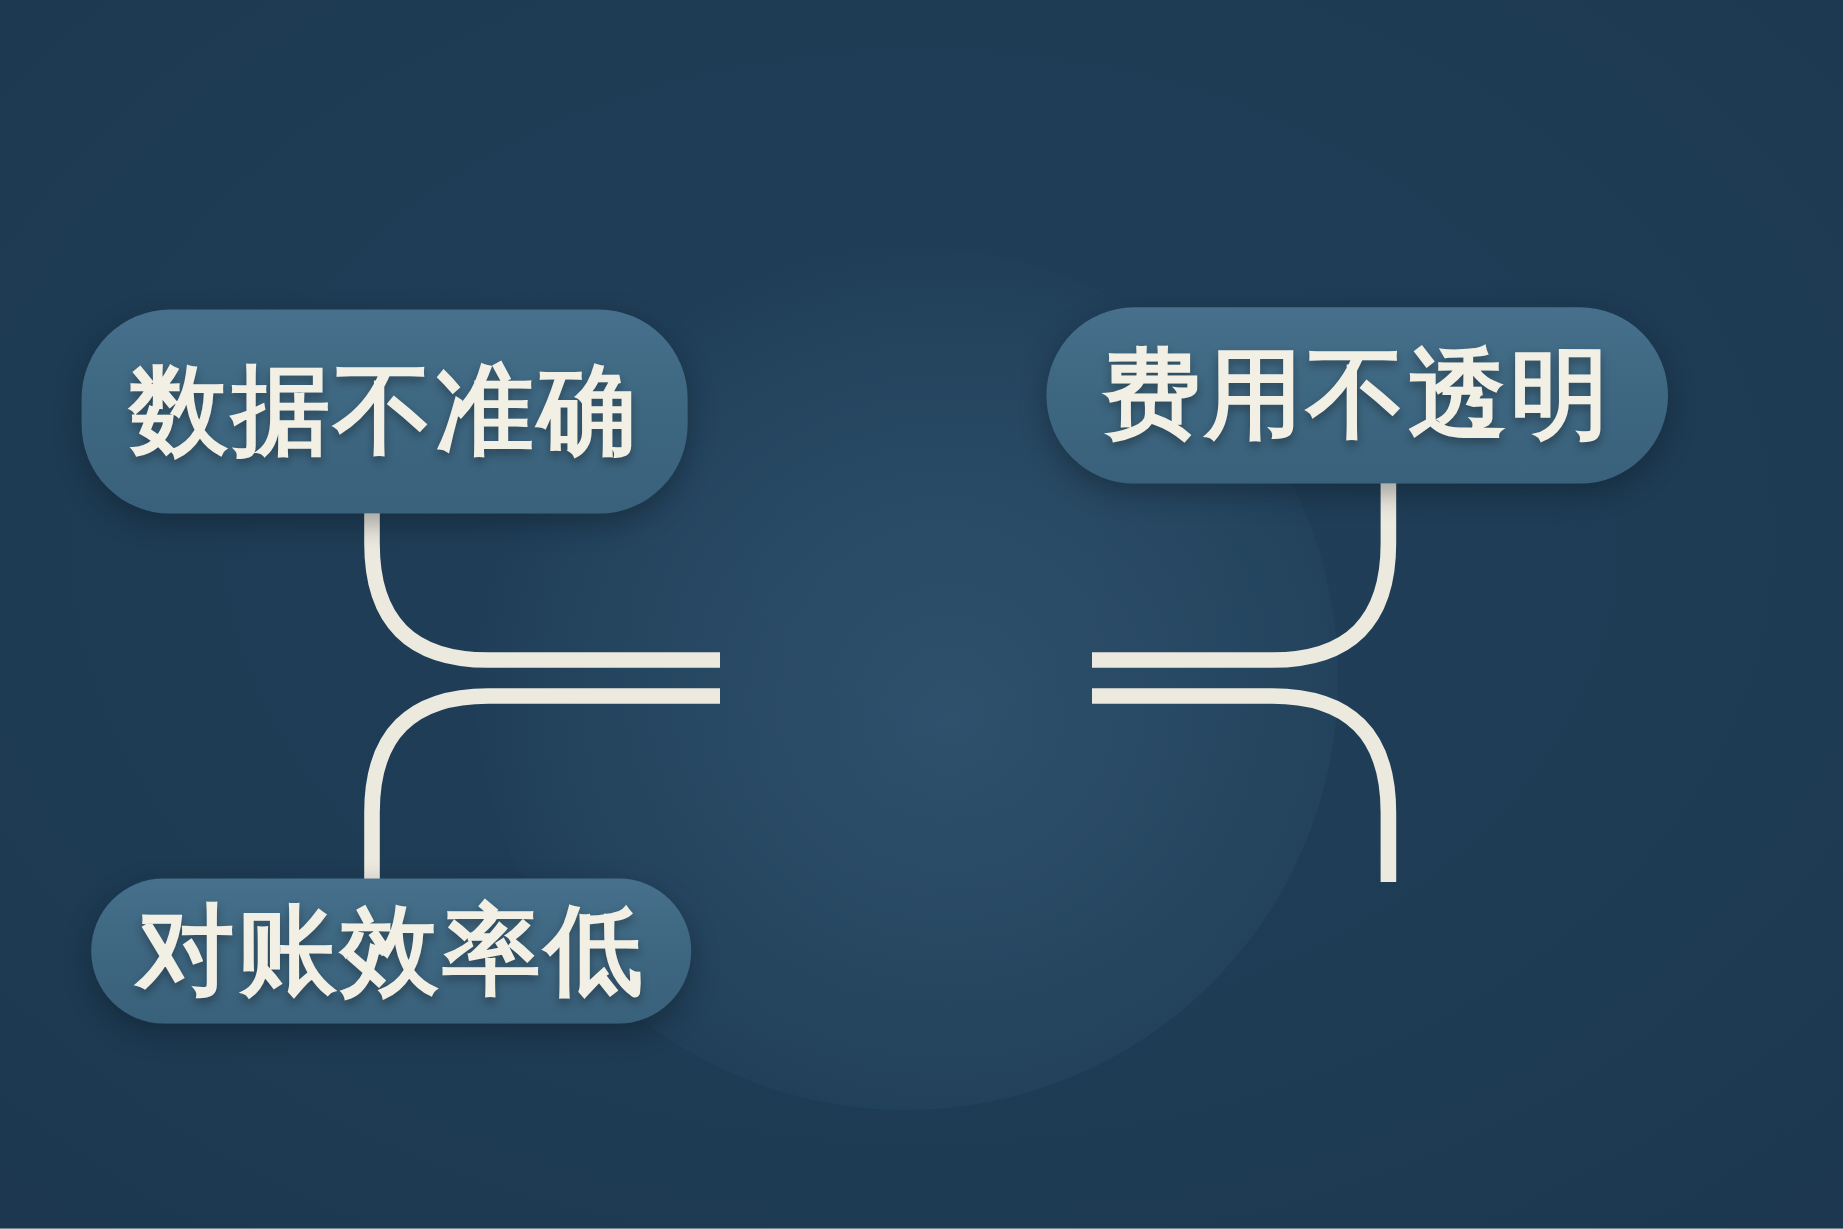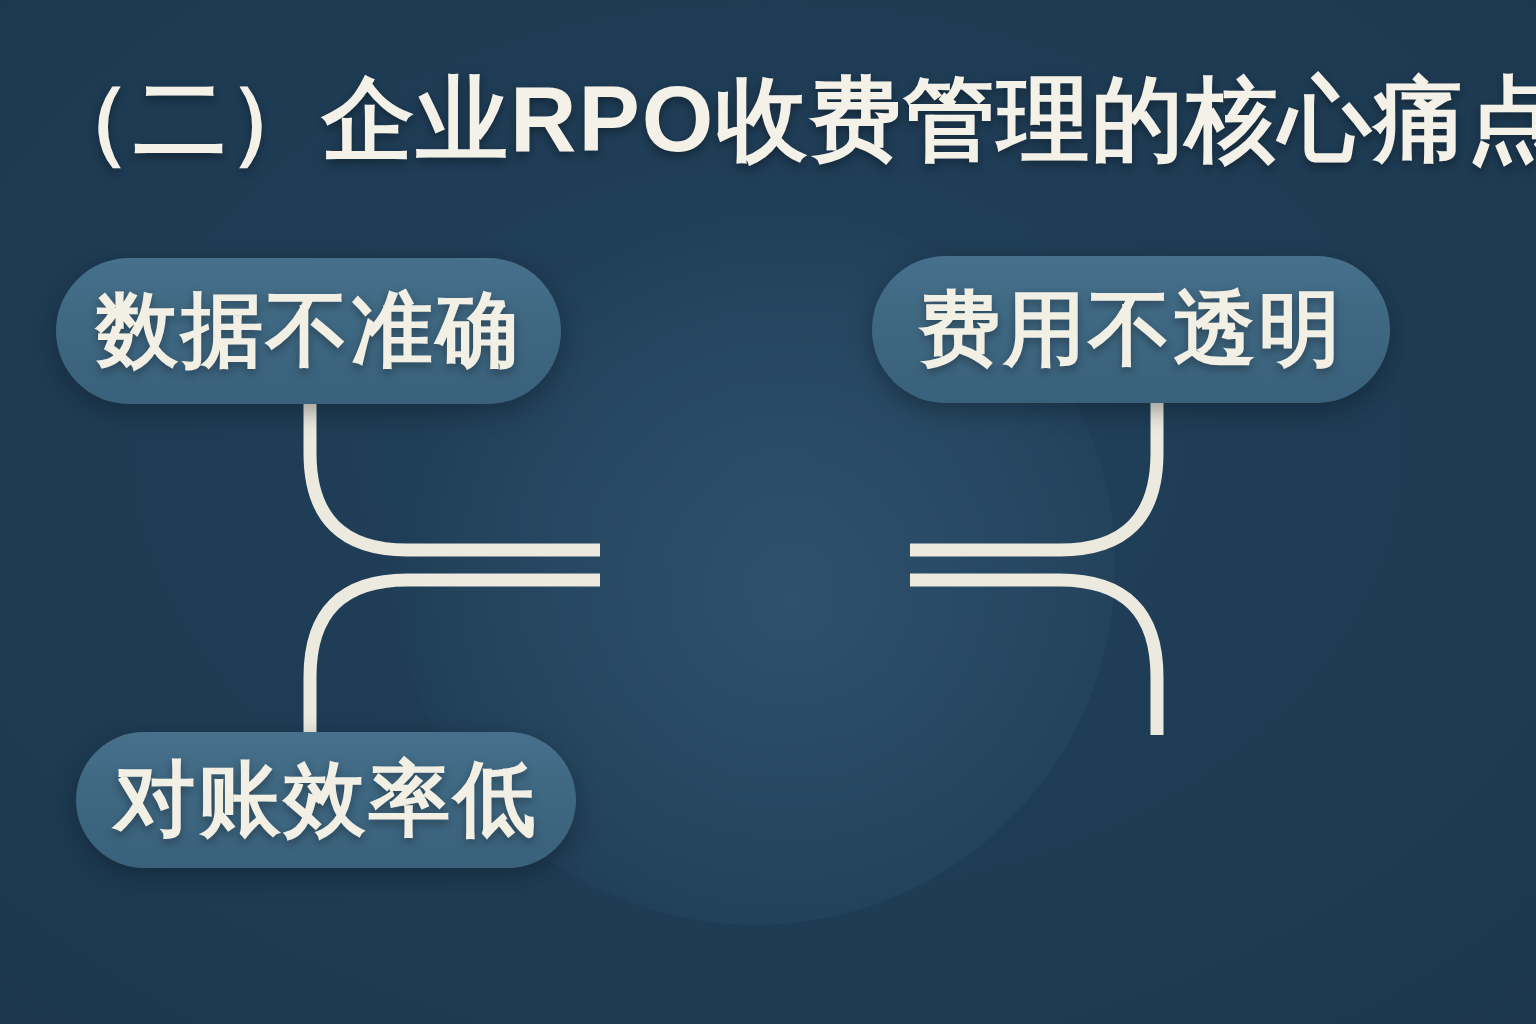--- a/index.html
+++ b/index.html
@@ -84,31 +84,30 @@
     justify-content: center;
   }
   .node-label {
     color: #f2efe5;
     font-size: 82px;
     font-weight: 900;
     letter-spacing: 3px;
     white-space: nowrap;
     text-shadow: 0 4px 8px rgba(0,0,0,0.3);
   }
-  .node-tl { left: 56px;  top: 258px; width: 505px; height: 146px; }
+  .node-tl { left: 68px;  top: 258px; width: 505px; height: 170px; }
   .node-tr { left: 872px; top: 256px; width: 518px; height: 147px; }
-  .node-bl { left: 76px;  top: 732px; width: 500px; height: 136px; }
+  .node-bl { left: 76px;  top: 732px; width: 500px; height: 121px; }
   .node-br { left: 888px; top: 728px; width: 500px; height: 145px; }
 </style>
 </head>
 <body>
 
 <div class="stage">
 
-  <div class="title">（二）企业RPO收费管理的核心痛点</div>
 
   <div class="halo"></div>
 
   <svg class="connectors" viewBox="0 0 1536 1024">
     <path d="M 310 392 L 310 453 Q 310 550 407 550 L 600 550"></path>
     <path d="M 310 740 L 310 677 Q 310 580 407 580 L 600 580"></path>
     <path d="M 1157 395 L 1157 453 Q 1157 550 1060 550 L 910 550"></path>
     <path d="M 1157 735 L 1157 677 Q 1157 580 1060 580 L 910 580"></path>
   </svg>
 

